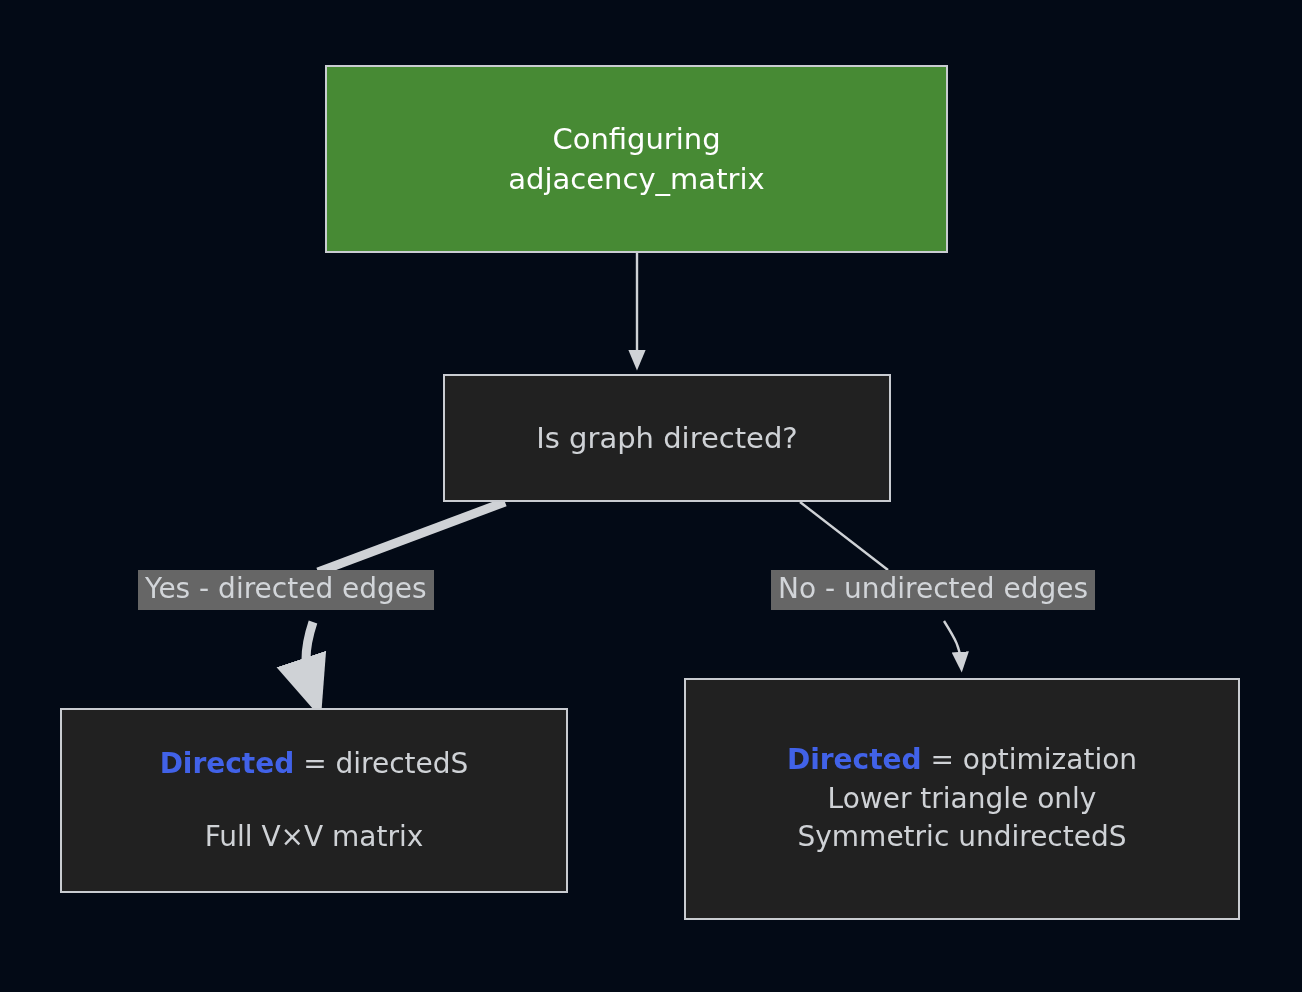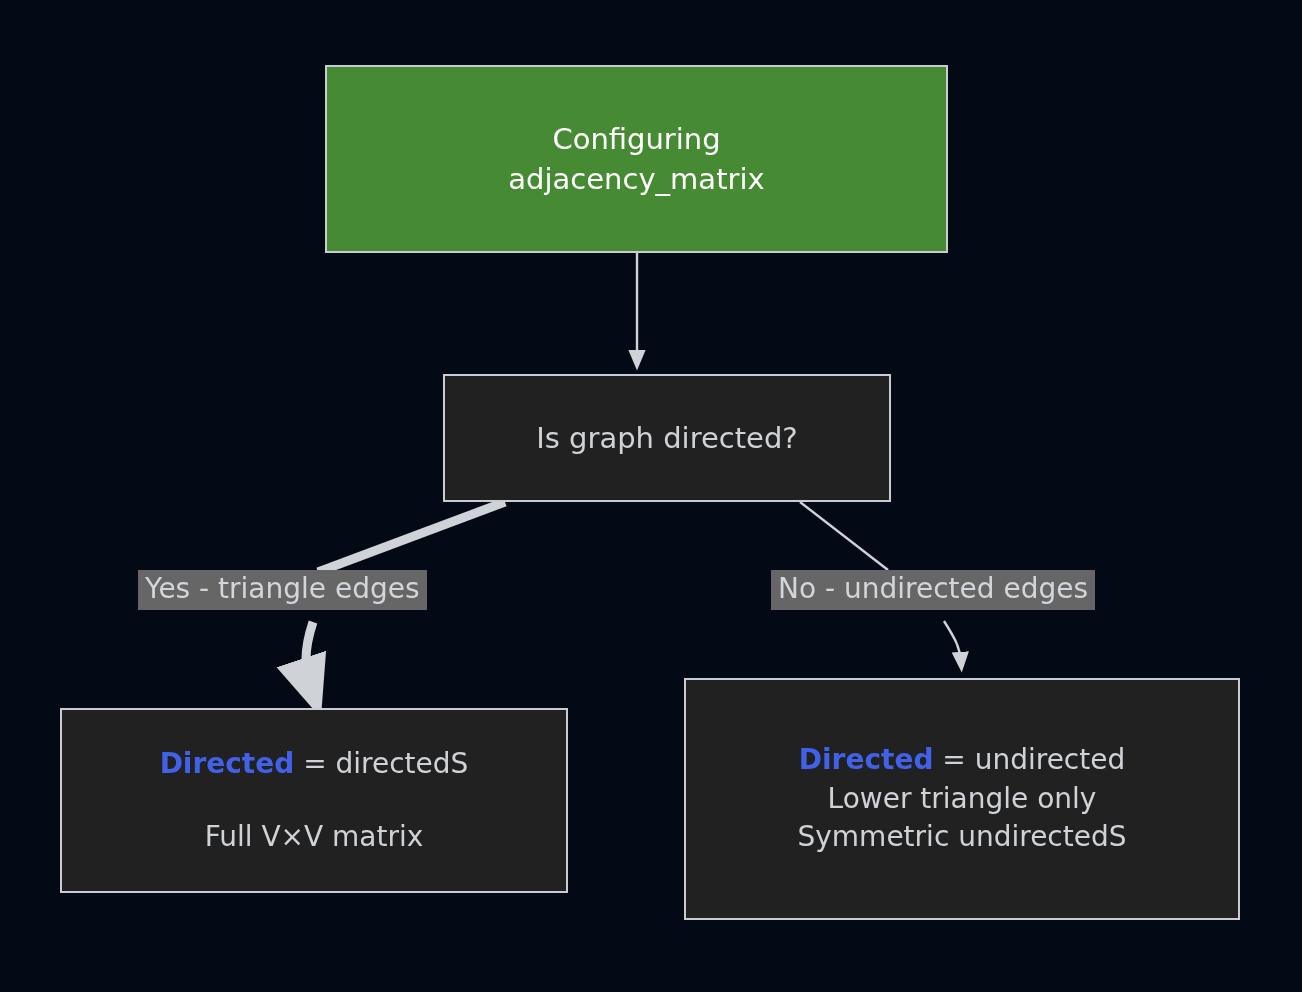--- a/index.html
+++ b/index.html
@@ -99,32 +99,32 @@
 
   <div class="node node-start" style="left:325px; top:65px; width:623px; height:188px;">
     <div class="node-line">Configuring</div>
     <div class="node-line">adjacency_matrix</div>
   </div>
 
   <div class="node node-decision" style="left:413px; top:374px; width:448px; height:128px;margin-left:30px;">
     <div class="node-line">Is graph directed?</div>
   </div>
 
-  <div class="edge-label" style="left:138px; top:570px;">Yes - triangle edges</div>
+  <div class="edge-label" style="left:138px; top:570px;">Yes - directed edges</div>
 
   <div class="edge-label" style="left:771px; top:570px;text-align:center;">No - undirected edges</div>
 
   <div class="node node-outcome" style="left:60px; top:708px; width:508px; height:185px;gap:34px;">
     <div class="node-line">
       <span class="kw">Directed</span><span> = directedS</span>
     </div>
     <div class="node-line">Full V×V matrix</div>
   </div>
 
   <div class="node node-outcome" style="left:684px; top:678px; width:556px; height:242px;">
     <div class="node-line">
-      <span class="kw">Directed</span><span> = undirected</span>
+      <span class="kw">Directed</span><span> = optimization</span>
     </div>
     <div class="node-line">Lower triangle only</div>
     <div class="node-line">Symmetric undirectedS</div>
   </div>
 
 </div>
 
 </body></html>

